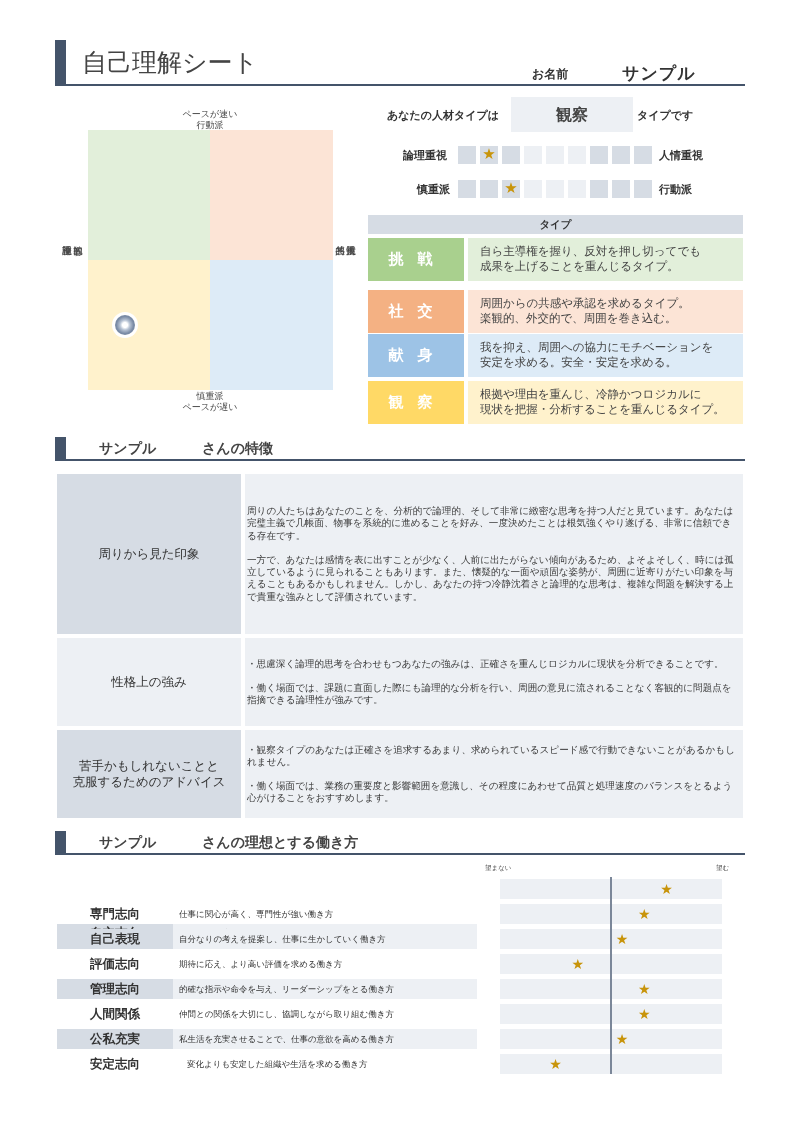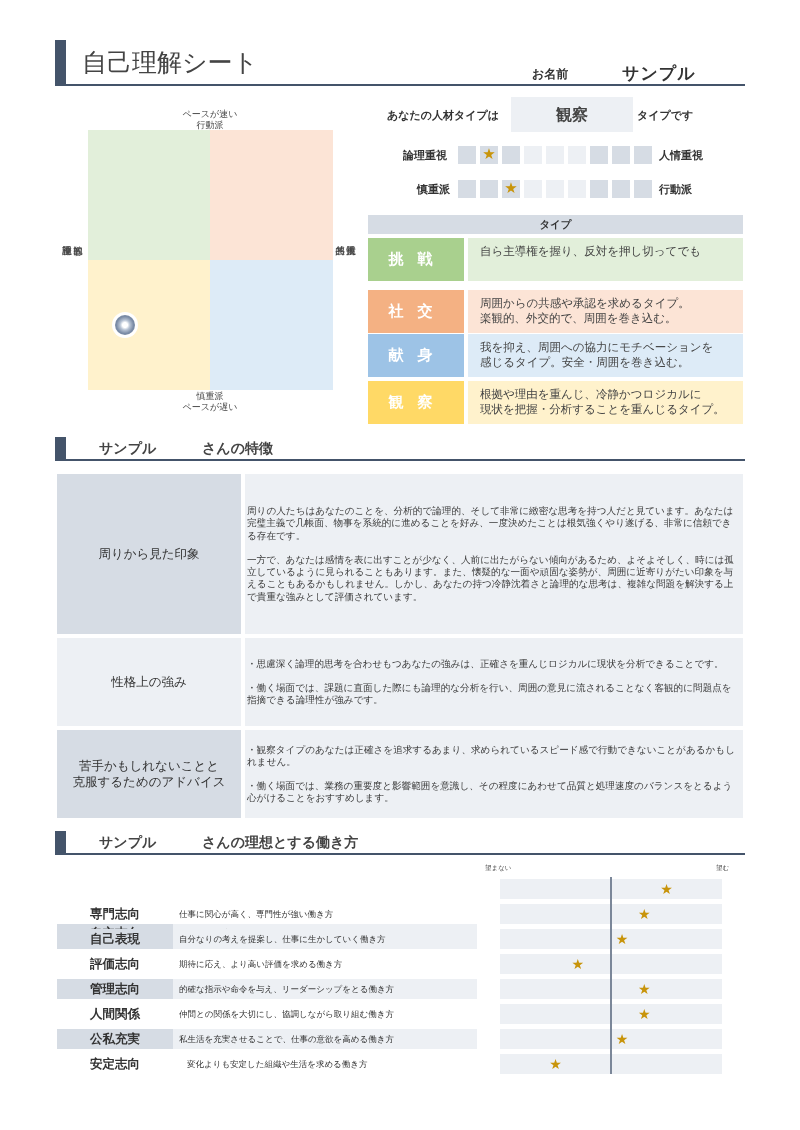--- a/index.html
+++ b/index.html
@@ -142,34 +142,35 @@
     <div class="scale-cell"></div>
   </div>
 <div class="abs scale-lbl" style="left:659px; top:182px;">行動派</div>
 
 <div class="abs tt-head">タイプ</div>
 <div id="type-rows">
     <div class="tt-row" style="top: 238px;">
       <div class="tt-name" style="background: rgb(169, 208, 142);">挑戦</div>
       <div class="tt-desc" style="background: rgb(226, 239, 218);">
         <div>自ら主導権を握り、反対を押し切ってでも</div>
+        <div>成果を上げることを重んじるタイプ。</div>
       </div>
     </div>
     <div class="tt-row" style="top: 290px;">
       <div class="tt-name" style="background: rgb(244, 177, 131);">社交</div>
       <div class="tt-desc" style="background: rgb(252, 228, 214);">
         <div>周囲からの共感や承認を求めるタイプ。</div>
         <div>楽観的、外交的で、周囲を巻き込む。</div>
       </div>
     </div>
     <div class="tt-row" style="top: 334px;">
       <div class="tt-name" style="background: rgb(157, 195, 230);">献身</div>
       <div class="tt-desc" style="background: rgb(221, 235, 247);">
         <div>我を抑え、周囲への協力にモチベーションを</div>
-        <div>感じるタイプ。安全・周囲を巻き込む。</div>
+        <div>安定を求める。安全・安定を求める。</div>
       </div>
     </div>
     <div class="tt-row" style="top: 381px;">
       <div class="tt-name" style="background: rgb(255, 217, 102);">観察</div>
       <div class="tt-desc" style="background: rgb(255, 242, 204);">
         <div>根拠や理由を重んじ、冷静かつロジカルに</div>
         <div>現状を把握・分析することを重んじるタイプ。</div>
       </div>
     </div>
   </div>

